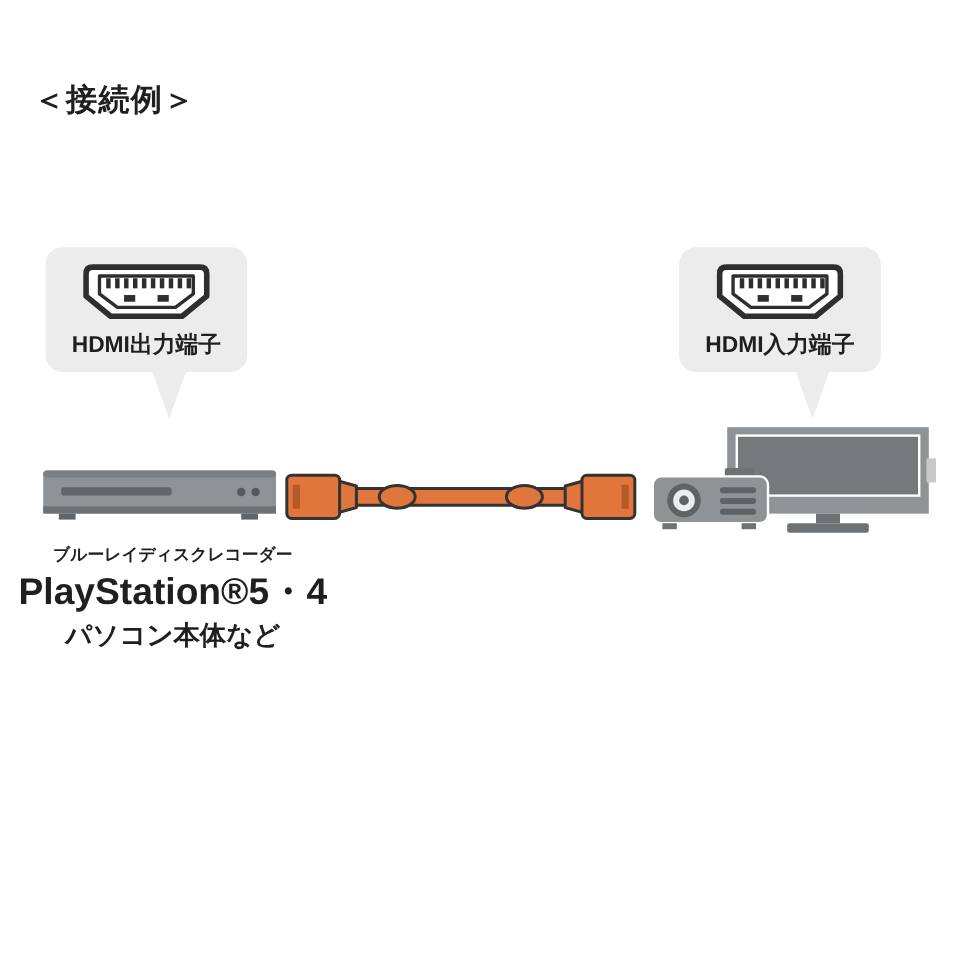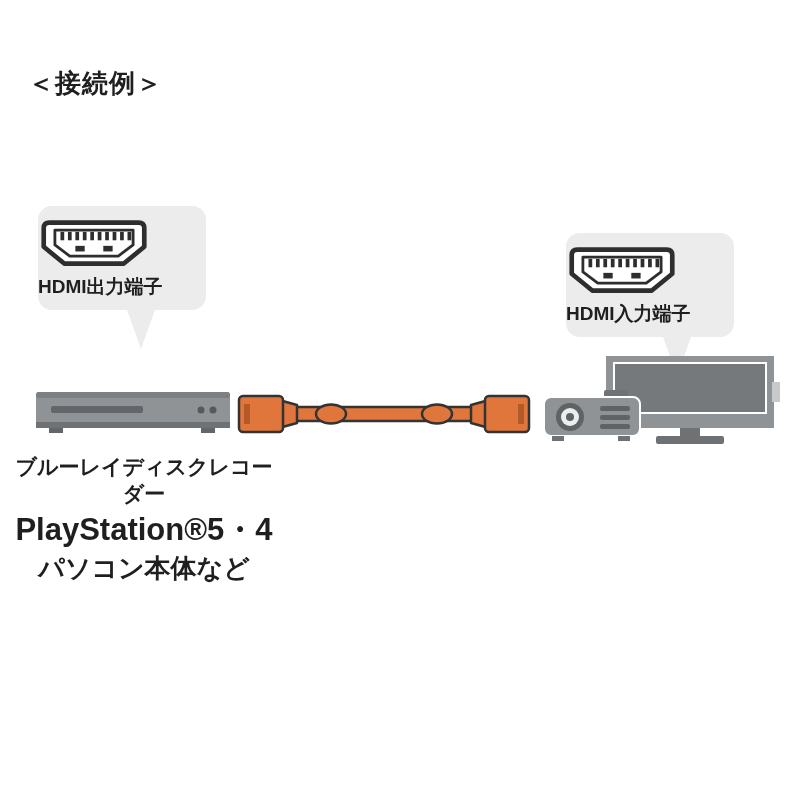--- a/index.html
+++ b/index.html
@@ -7,47 +7,47 @@
     position:relative;width:800px;height:800px;background:#ffffff;overflow:hidden;
     font-family:"Liberation Sans","DejaVu Sans",sans-serif;color:#1f1f1f;
   }
   .title{
     position:absolute;left:28px;top:66px;margin:0;
     font-size:26px;font-weight:700;letter-spacing:1px;
   }
   
   .callout{position:absolute;width:168px;}
   .callout.pos-left{left:38px;top:206px;}
-  .callout.pos-right{left:566px;top:206px;margin-top:27px;}
+  .callout.pos-right{left:566px;top:206px;}
   .bubble{
     background:#ececec;border-radius:14px;height:104px;
-    display:flex;flex-direction:column;justify-content:center;gap:3px;
+    display:flex;flex-direction:column;align-items:center;justify-content:center;gap:3px;
   }
   .bubble svg{display:block;}
   .callout-label{font-size:19px;font-weight:600;color:#1f1f1f;white-space:nowrap;}
   .tail{
     width:0;height:0;margin-top:-3px;
     border-left:15px solid transparent;border-right:15px solid transparent;
     border-top:42px solid #ececec;
   }
   .tail.tail-left{margin-left:88px;}
   .tail.tail-right{margin-left:96px;}
   
   .art{position:absolute;}
   .art-source{left:35px;top:386px;}
   .art-cable{left:233px;top:388px;}
   .art-display{left:544px;top:352px;}
   
   .caption{position:absolute;text-align:center;font-weight:700;color:#1f1f1f;}
   .caption-source{left:8px;top:450px;width:272px;}
   .caption-display{left:518px;top:474px;width:268px;}
   .cap-l1{font-size:26px;line-height:1.2;}
-  .cap-l2{font-size:21px;line-height:1.3;margin:3px 0;}
+  .cap-l2{font-size:14px;line-height:1.3;margin:3px 0;}
   .cap-l3{font-size:31px;line-height:1.25;}
-  .cap-l4{font-size:26px;line-height:1.35;margin-top:2px;}
+  .cap-l4{font-size:22px;line-height:1.35;margin-top:2px;}
   .cap-d{font-size:22px;line-height:1.45;}
 </style>
 </head>
 <body>
 
 <div class="page">
 
   <h1 class="title">＜接続例＞</h1>
 
   <div class="callout pos-left">

